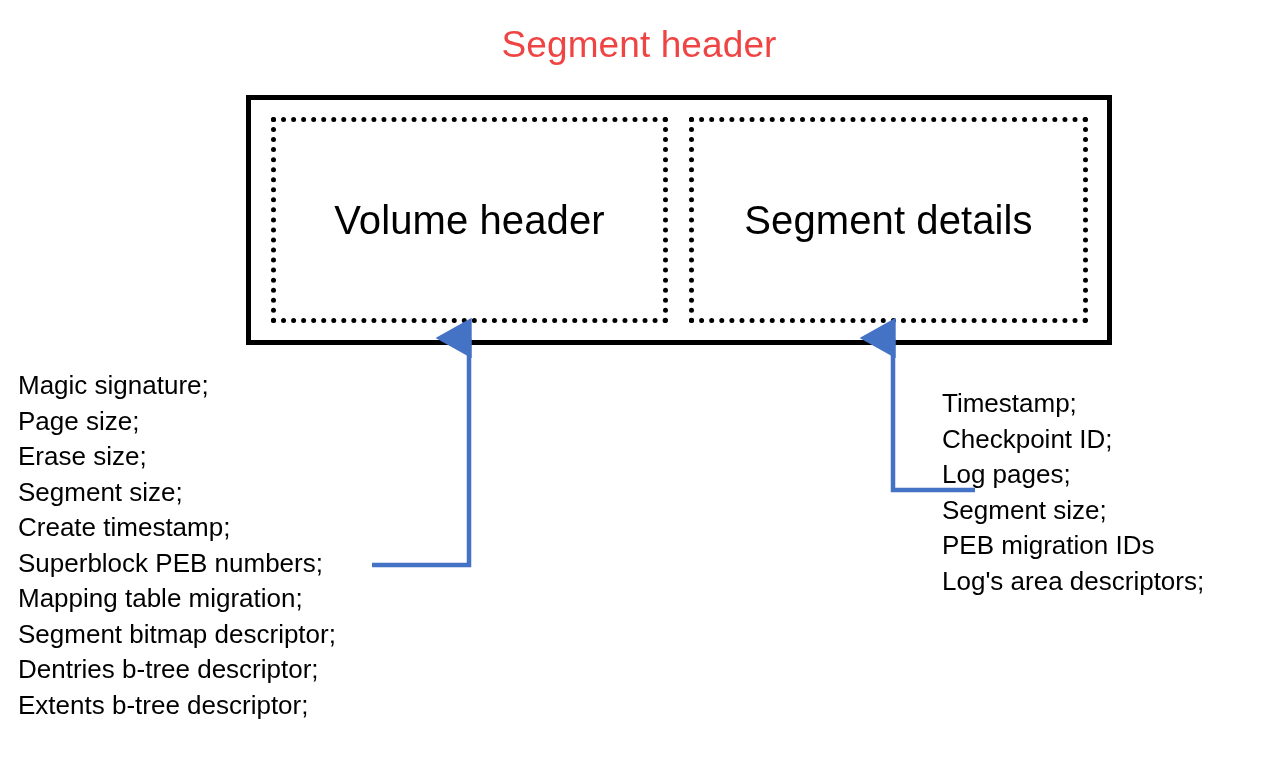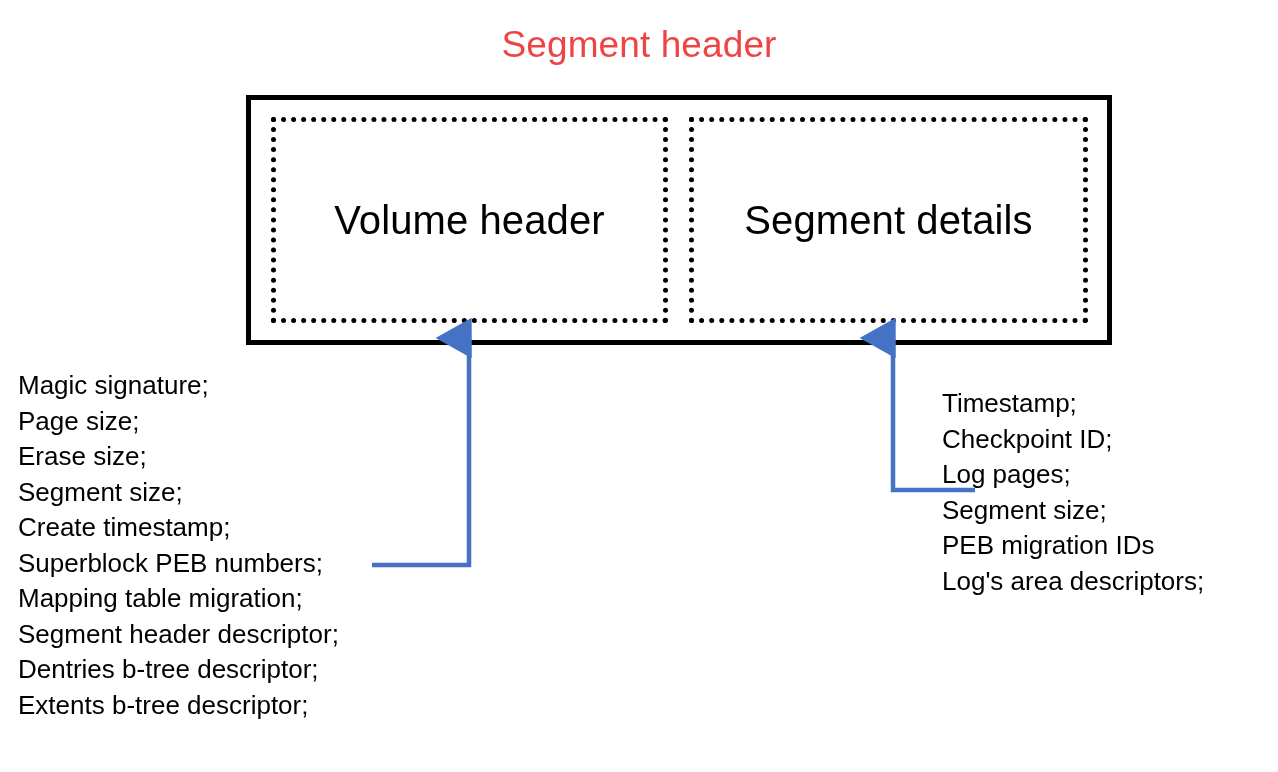--- a/index.html
+++ b/index.html
@@ -141,21 +141,21 @@
   </svg>
 
   <div class="field-list left-list">
     <span class="field-item">Magic signature;</span>
     <span class="field-item">Page size;</span>
     <span class="field-item">Erase size;</span>
     <span class="field-item">Segment size;</span>
     <span class="field-item">Create timestamp;</span>
     <span class="field-item">Superblock PEB numbers;</span>
     <span class="field-item">Mapping table migration;</span>
-    <span class="field-item">Segment header descriptor;</span>
+    <span class="field-item">Segment bitmap descriptor;</span>
     <span class="field-item">Dentries b-tree descriptor;</span>
     <span class="field-item">Extents b-tree descriptor;</span>
   </div>
 
   <div class="field-list right-list">
     <span class="field-item">Timestamp;</span>
     <span class="field-item">Checkpoint ID;</span>
     <span class="field-item">Log pages;</span>
     <span class="field-item">Segment size;</span>
     <span class="field-item">PEB migration IDs</span>

